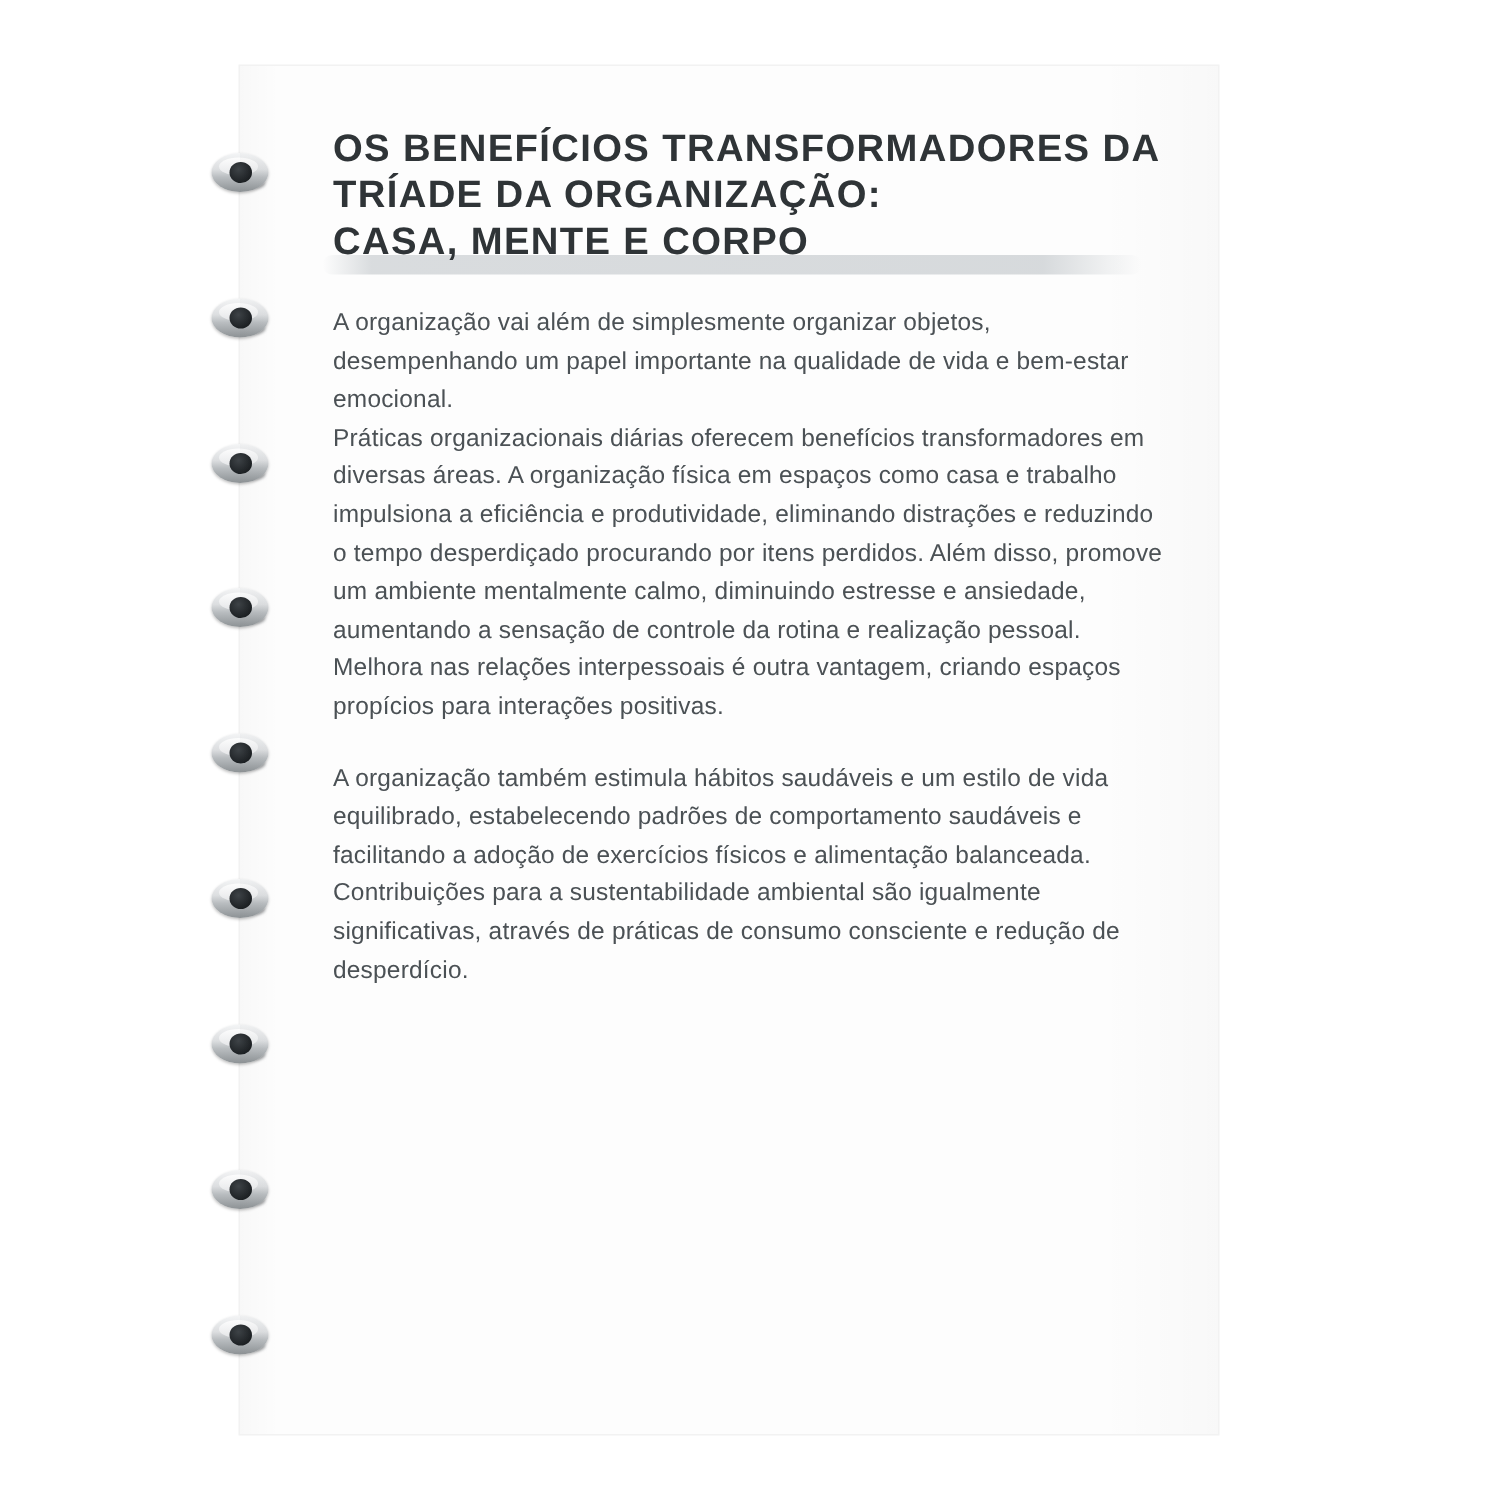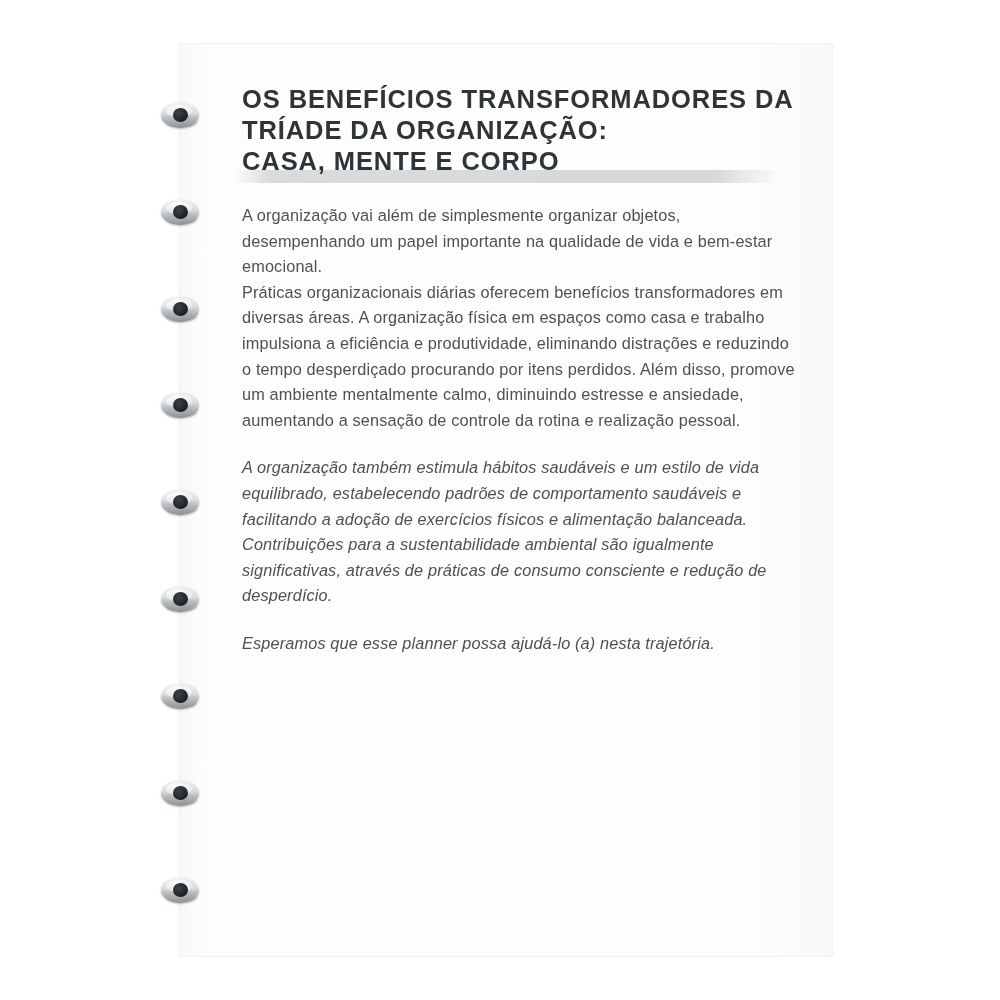--- a/index.html
+++ b/index.html
@@ -15,21 +15,21 @@
     position: relative;
     width: 1000px;
     height: 1000px;
     background: #ffffff;
     overflow: hidden;
   }
 
   
   #sheet {
     position: absolute;
-    left: 180px;
+    left: 160px;
     top: 44px;
     width: 652px;
     height: 912px;
     background: #fdfdfd;
     box-shadow: 0 0 0 1px #f2f2f2;
   }
 
   
   #sheet::after {
     content: "";
@@ -117,21 +117,21 @@
     font-size: 16.3px;
     line-height: 25.6px;
     letter-spacing: 0.15px;
   }
 
   #body-text p {
     margin: 0 0 0 0;
     white-space: pre-line;
   }
   #body-text p + p { margin-top: 0; }
-  #body-text p.gap { margin-top: 22px; font-style: italic; }
+  #body-text p.gap { margin-top: 22px; }
 </style>
 </head>
 <body>
 
 <div id="page">
 
   <div id="sheet">
 
     <div class="disc" style="top:58px">
       <div class="ring-shadow"></div>
@@ -192,19 +192,19 @@
 
     <div id="content">
 
       <h1 id="title">OS BENEFÍCIOS TRANSFORMADORES DA
 TRÍADE DA ORGANIZAÇÃO:
 CASA, MENTE E CORPO</h1>
 
       <div id="body-text">
         <p>A organização vai além de simplesmente organizar objetos, desempenhando um papel importante na qualidade de vida e bem-estar emocional.</p>
         <p>Práticas organizacionais diárias oferecem benefícios transformadores em diversas áreas. A organização física em espaços como casa e trabalho impulsiona a eficiência e produtividade, eliminando distrações e reduzindo o tempo desperdiçado procurando por itens perdidos. Além disso, promove um ambiente mentalmente calmo, diminuindo estresse e ansiedade, aumentando a sensação de controle da rotina e realização pessoal.</p>
+        <p>Melhora nas relações interpessoais é outra vantagem, criando espaços propícios para interações positivas.</p>
         <p class="gap">A organização também estimula hábitos saudáveis e um estilo de vida equilibrado, estabelecendo padrões de comportamento saudáveis e facilitando a adoção de exercícios físicos e alimentação balanceada. Contribuições para a sustentabilidade ambiental são igualmente significativas, através de práticas de consumo consciente e redução de desperdício.</p>
-        <p class="gap">Esperamos que esse planner possa ajudá-lo (a) nesta trajetória.</p>
       </div>
 
     </div>
   </div>
 </div>
 
 </body></html>

